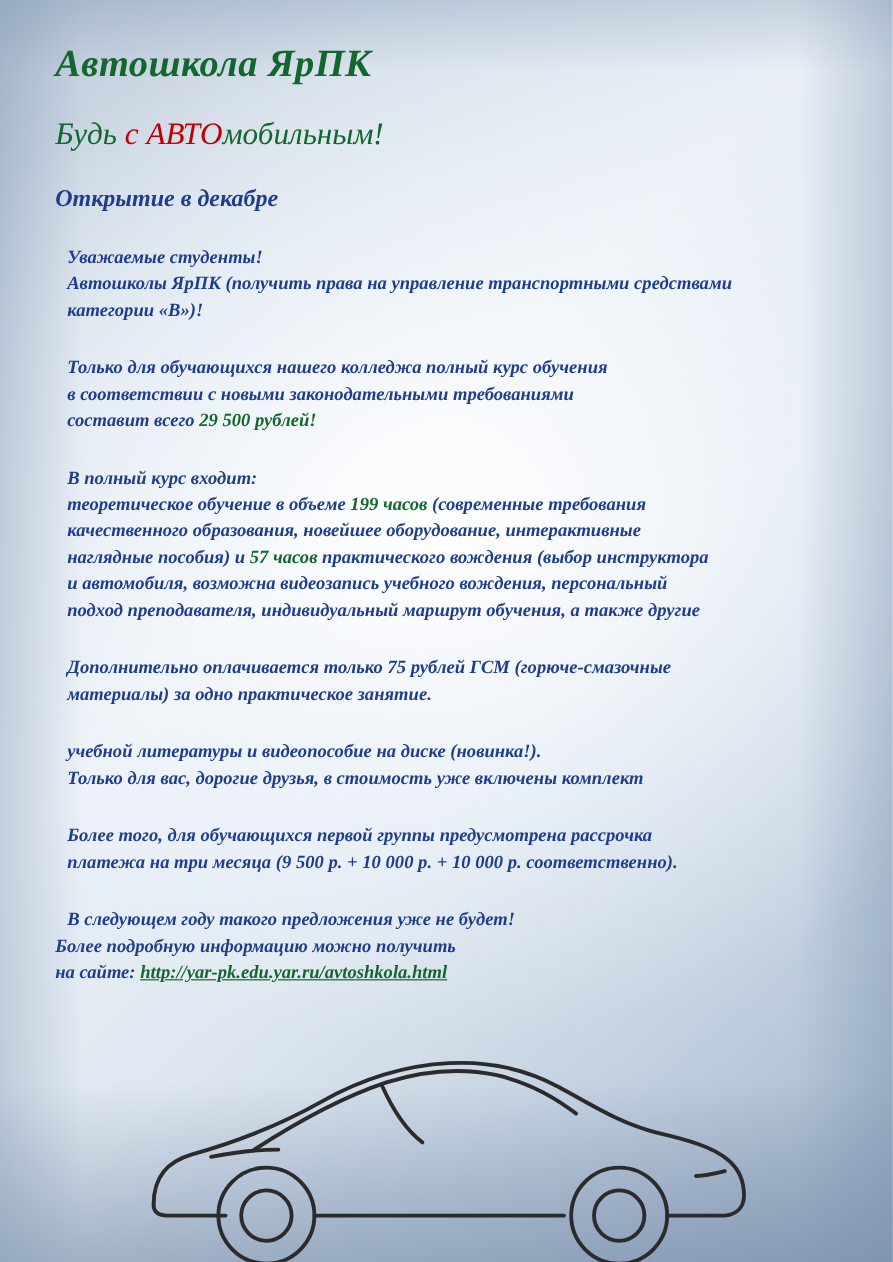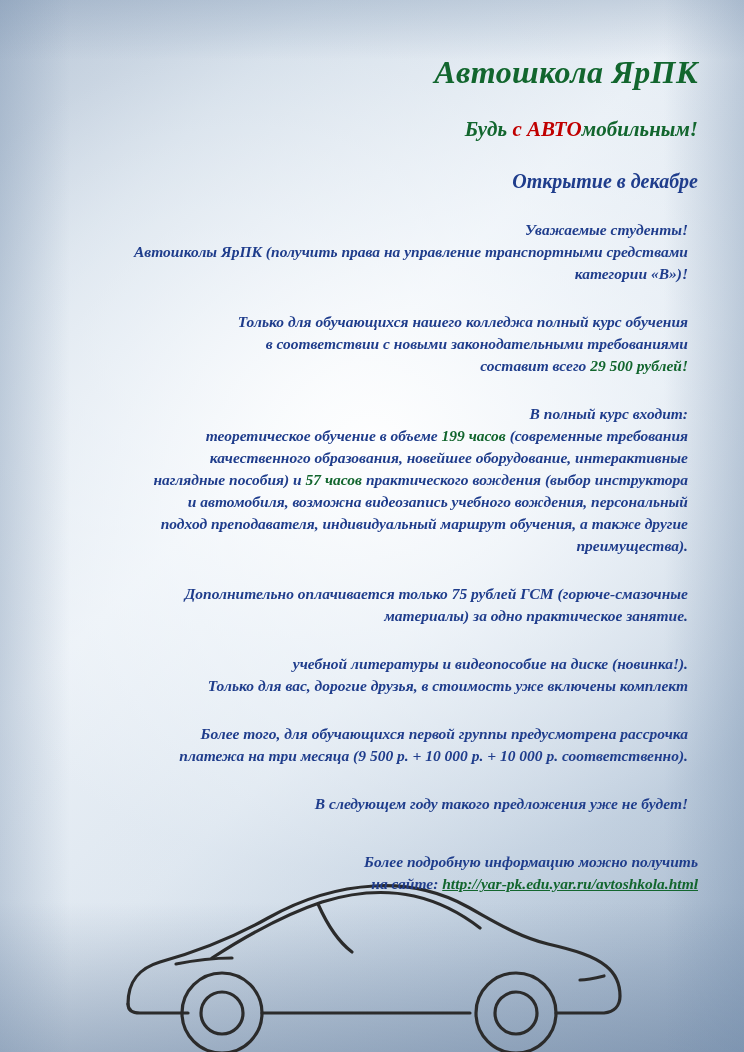--- a/index.html
+++ b/index.html
@@ -29,37 +29,37 @@
     background:
       linear-gradient(to right, rgba(120,145,175,0.35) 0px, rgba(120,145,175,0.0) 70px),
       linear-gradient(to left, rgba(120,145,175,0.38) 0px, rgba(120,145,175,0.0) 80px),
       linear-gradient(to bottom, rgba(120,145,175,0.30) 0px, rgba(120,145,175,0.0) 60px),
       linear-gradient(to top, rgba(95,120,152,0.45) 0px, rgba(95,120,152,0.0) 150px);
     pointer-events: none;
   }
   .content {
     position: relative;
     z-index: 2;
-    padding: 44px 46px 0 46px;
-    text-align: right;
+    padding: 24px 46px 0 46px;
+    text-align: left;
   }
   .title {
     font-family: "Liberation Serif", serif;
     font-style: italic;
     font-weight: bold;
     font-size: 32px;
     color: #12662e;
     letter-spacing: 0.4px;
     margin: 10px 0 0 0;
   }
   .slogan {
     font-family: "Liberation Serif", serif;
     font-style: italic;
-    font-weight: bold;
-    font-size: 21px;
+    font-weight: normal;
+    font-size: 26px;
     color: #12662e;
     margin: 26px 0 0 0;
   }
   .slogan .s-red {
     color: #c00000;
   }
   .subtitle {
     font-family: "Liberation Serif", serif;
     font-style: italic;
     font-weight: bold;
@@ -86,21 +86,20 @@
   .accent-green {
     color: #12662e;
   }
   .contacts {
     font-family: "Liberation Serif", serif;
     font-style: italic;
     font-weight: bold;
     font-size: 15.5px;
     line-height: 1.45;
     color: #1f3d8c;
-    margin-top: 36px;
   }
   .contacts .link {
     color: #12662e;
     text-decoration: underline;
     font-family: Liberation Serif, serif;
   }
   .contacts .phones {
     color: #12662e;
   }
   .car-wrap {
@@ -150,21 +149,20 @@
       <p class="para">В полный курс входит:</p>
       <p class="para">
         <span>теоретическое обучение в объеме </span><span class="accent-green">199 часов</span><span> (современные требования</span>
       </p>
       <p class="para">качественного образования, новейшее оборудование, интерактивные</p>
       <p class="para">
         <span>наглядные пособия) и </span><span class="accent-green">57 часов</span><span> практического вождения (выбор инструктора</span>
       </p>
       <p class="para">и автомобиля, возможна видеозапись учебного вождения, персональный</p>
       <p class="para">подход преподавателя, индивидуальный маршрут обучения, а также другие</p>
-      <p class="para">преимущества).</p>
     </div>
 
     <div class="block">
       <p class="para">Дополнительно оплачивается только 75 рублей ГСМ (горюче-смазочные</p>
       <p class="para">материалы) за одно практическое занятие.</p>
     </div>
 
     <div class="block">
       <p class="para">учебной литературы и видеопособие на диске (новинка!).</p>
       <p class="para">Только для вас, дорогие друзья, в стоимость уже включены комплект</p>

